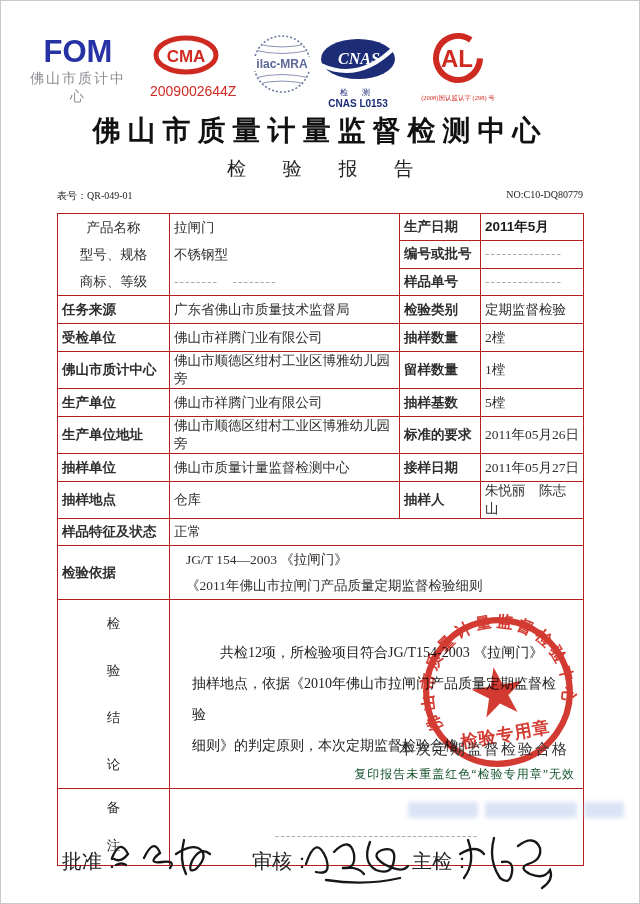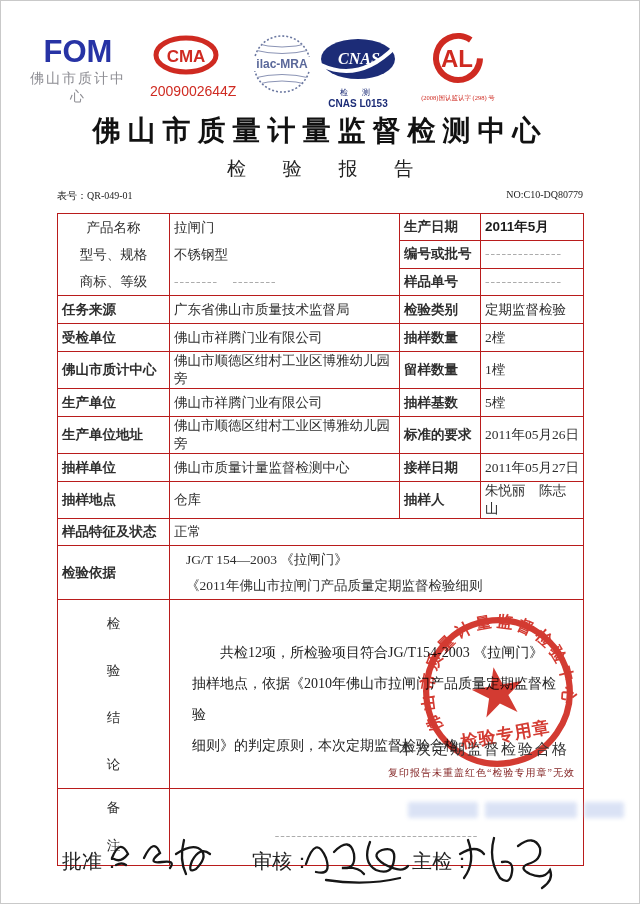--- a/index.html
+++ b/index.html
@@ -35,21 +35,21 @@
   .dash{color:#a9a9a9;letter-spacing:1px;}
   .bsans{font-family:"Liberation Sans",sans-serif;font-weight:bold;font-size:13px;color:#1c1c1c;}
   .basis-cell div{line-height:26px;padding-left:12px;}
   .vlabel{text-align:center;}
   .vlabel div{text-align:center;}
   
   .concl{position:relative;vertical-align:top;}
   .concl .lines{padding:9px 10px 0 18px;line-height:31px;font-size:14px;color:#222;}
   .concl .lines .l1{text-indent:2em;}
   .concl .date{position:absolute;right:14px;top:140px;font-size:15px;letter-spacing:2px;color:#333;}
-  .concl .note{position:absolute;right:8px;top:166px;font-size:10px;letter-spacing:1px;color:#7f1d1d;margin-left:28px;}
+  .concl .note{position:absolute;right:8px;top:166px;font-size:12px;letter-spacing:1px;color:#14532d;margin-left:28px;}
   .stampbox{position:absolute;left:250px;top:14px;width:156px;height:156px;
     transform:rotate(-10deg);opacity:.92;mix-blend-mode:multiply;}
   .remarks-cell{vertical-align:top;text-align:center;}
   .remarks-cell .dashline{margin-top:18px;}
   
   .sig-label{position:absolute;font-size:20px;color:#222;}
   .sig{position:absolute;}
   
   .watermark{position:absolute;right:10px;top:799px;width:222px;height:22px;display:flex;gap:7px;
     filter:blur(2px);opacity:.5;}

